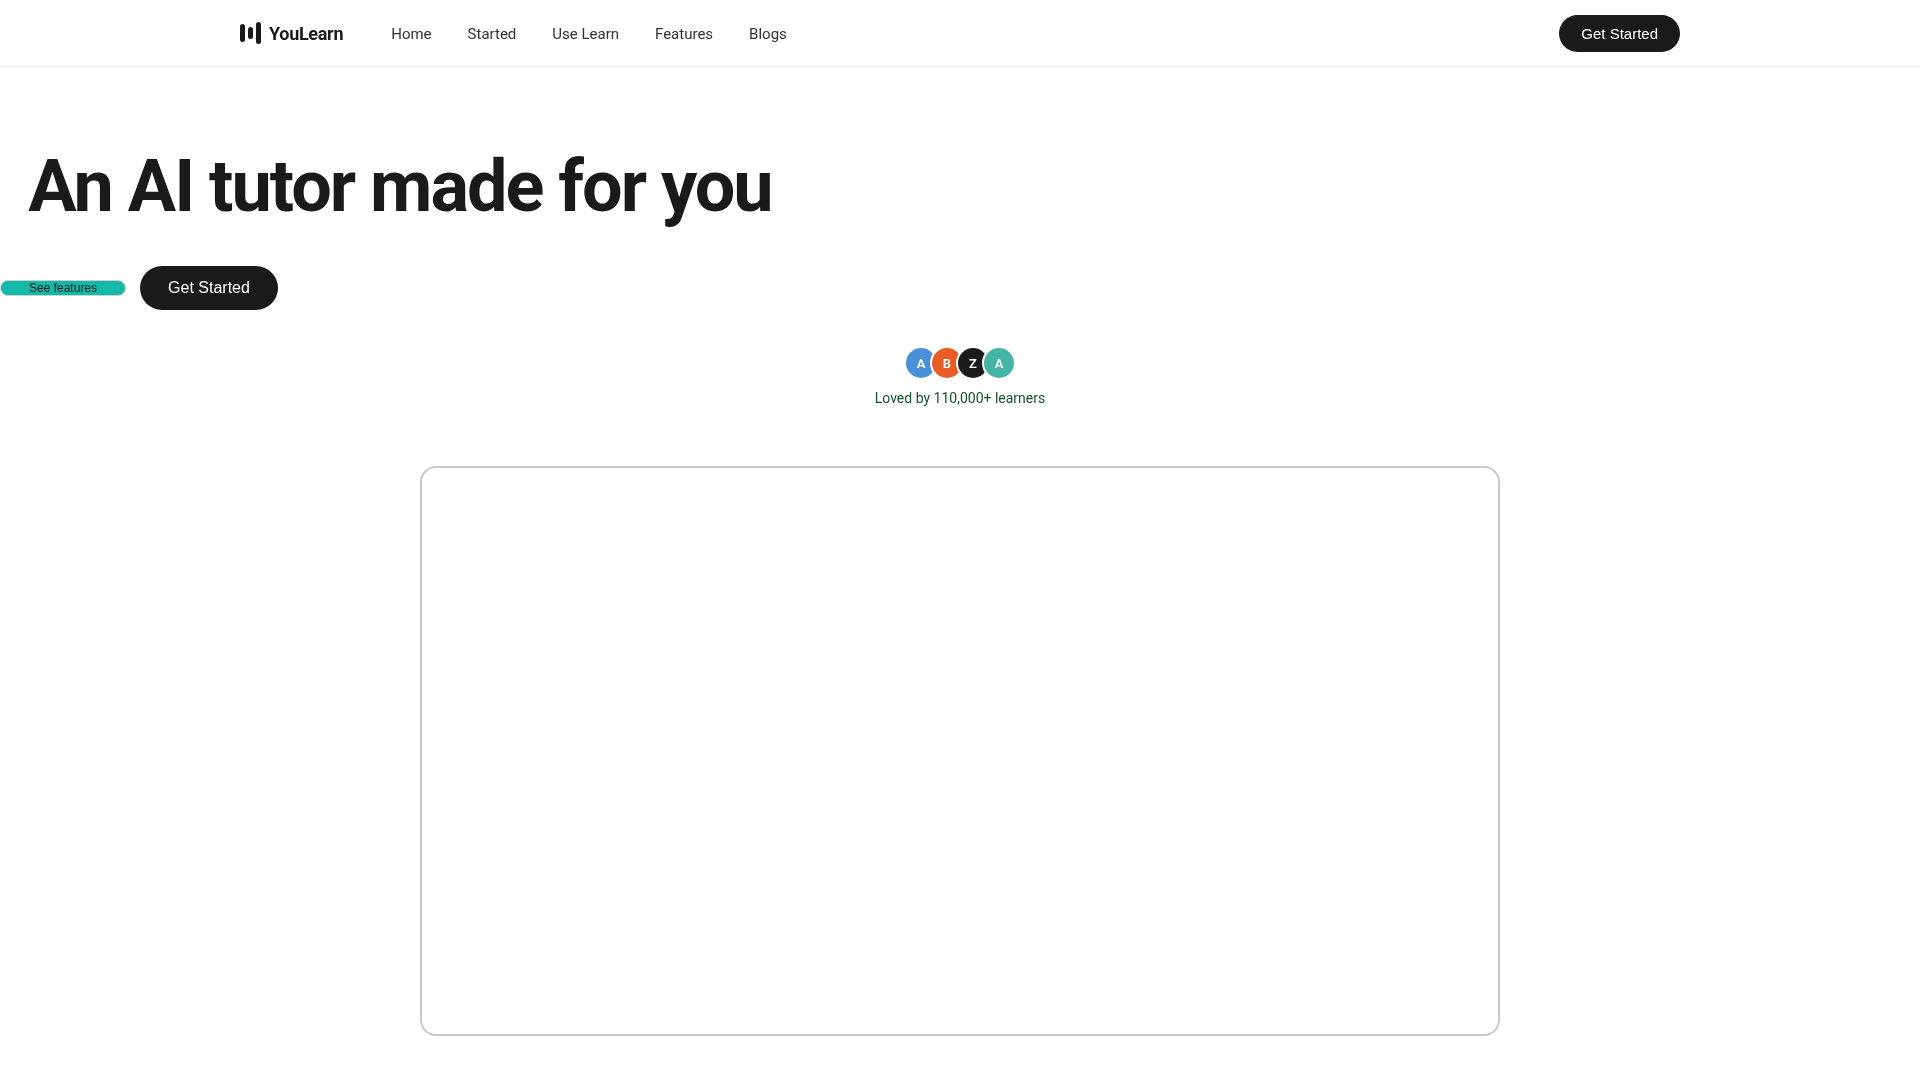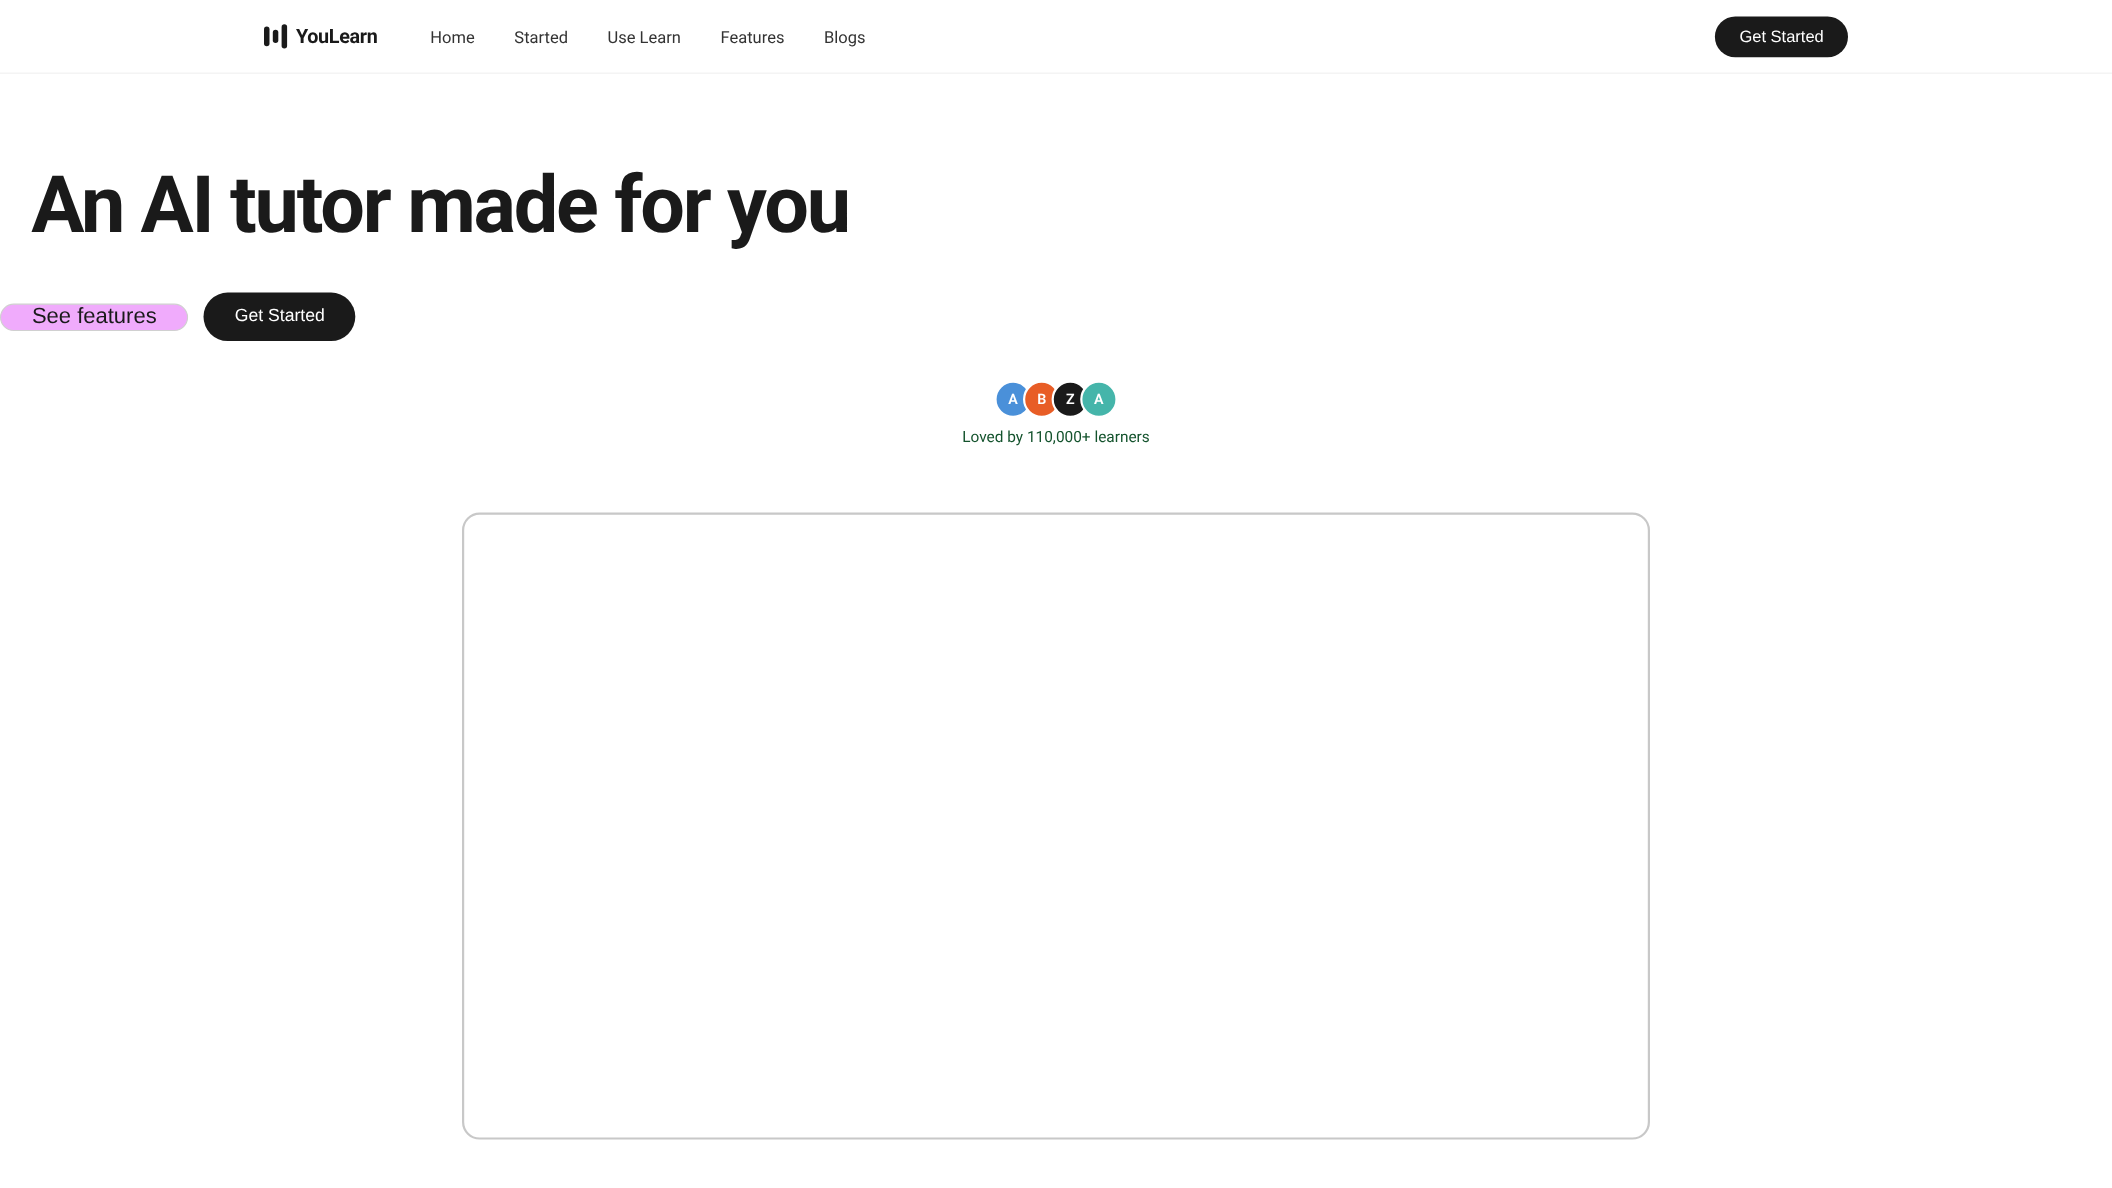--- a/index.html
+++ b/index.html
@@ -119,26 +119,26 @@
     }
 
     .hero-buttons {
       display: flex;
       gap: 14px;
       margin-top: 40px;
       align-items: center;
     }
 
     .see-features-btn {
-      background: #f0abfc;
+      background: #14b8a6;
       color: #1a1a1a;
       border: 1.5px solid #d0d0d0;
       padding: 0 28px;
       border-radius: 28px;
-      font-size: 20px;
+      font-size: 12px;
       font-weight: 500;
       cursor: pointer;
     }
 
     .hero-get-started-btn {
       background: #1a1a1a;
       color: #ffffff;
       border: none;
       padding: 13px 28px;
       border-radius: 28px;

